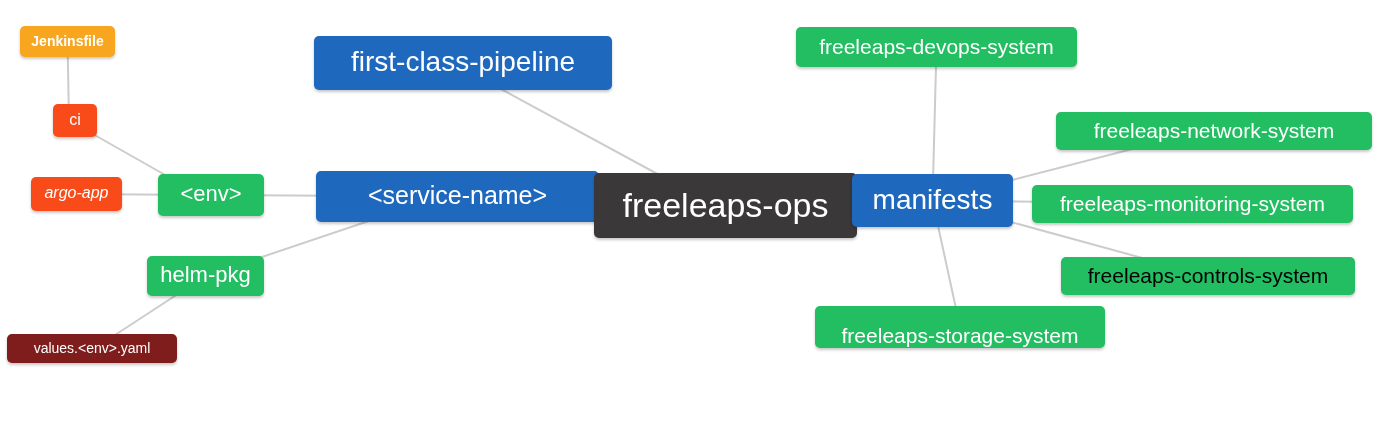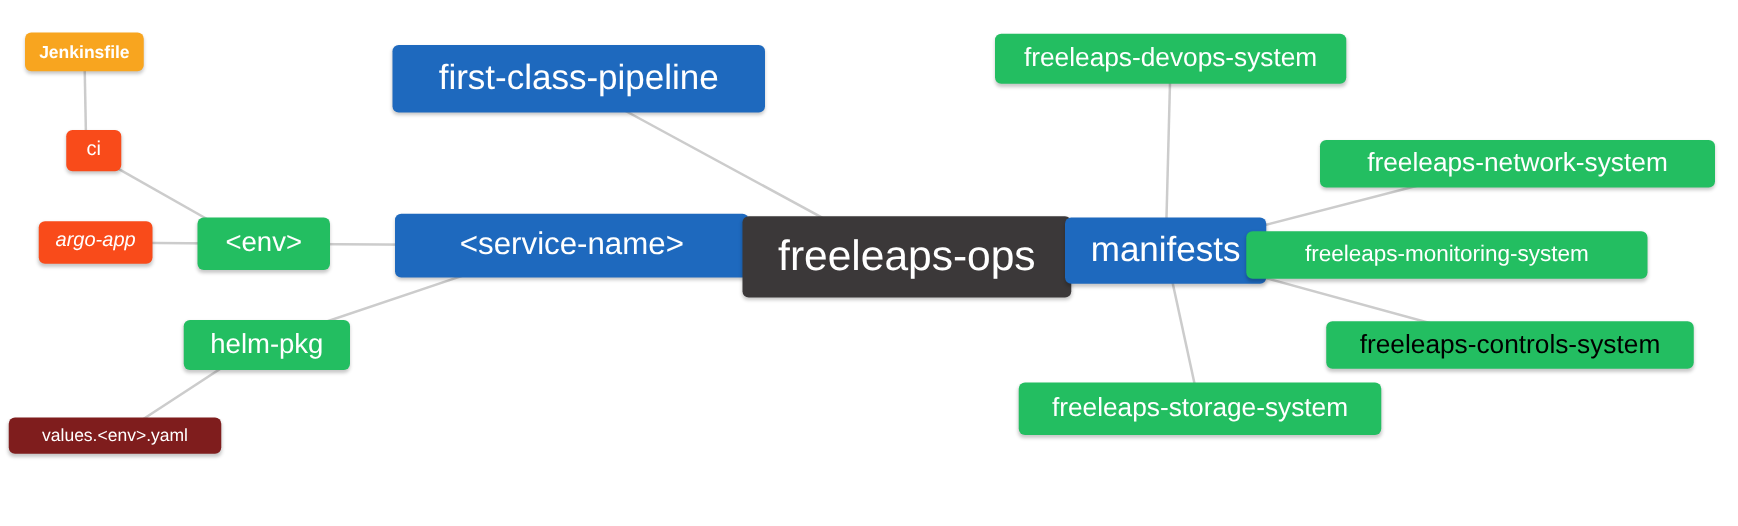--- a/index.html
+++ b/index.html
@@ -68,21 +68,21 @@
       </div>
       <div class="node" style="left: 53px; top: 104px; width: 44px; height: 33px; background: rgb(249, 75, 26); font-size: 16px; color: rgb(255, 255, 255);">
         <span>ci</span>
       </div>
       <div class="node" style="left: 31px; top: 177px; width: 91px; height: 34px; background: rgb(249, 75, 26); font-size: 16px; color: rgb(255, 255, 255); font-style: italic;">
         <span>argo-app</span>
       </div>
       <div class="node" style="left: 158px; top: 174px; width: 106px; height: 42px; background: rgb(35, 190, 97); font-size: 22px; color: rgb(255, 255, 255);">
         <span>&lt;env&gt;</span>
       </div>
-      <div class="node" style="left: 147px; top: 256px; width: 133px; height: 40px; background: rgb(35, 190, 97); font-size: 22px; color: rgb(255, 255, 255);">
+      <div class="node" style="left: 147px; top: 256px; width: 117px; height: 40px; background: rgb(35, 190, 97); font-size: 22px; color: rgb(255, 255, 255);">
         <span>helm-pkg</span>
       </div>
       <div class="node" style="left: 7px; top: 334px; width: 170px; height: 29px; background: #7f1d1d; font-size: 14px; color: rgb(255, 255, 255);">
         <span>values.&lt;env&gt;.yaml</span>
       </div>
       <div class="node" style="left: 314px; top: 36px; width: 298px; height: 54px; background: rgb(30, 105, 190); font-size: 28px; color: rgb(255, 255, 255);">
         <span>first-class-pipeline</span>
       </div>
       <div class="node" style="left: 316px; top: 171px; width: 283px; height: 51px; background: rgb(30, 105, 190); font-size: 25px; color: rgb(255, 255, 255);">
         <span>&lt;service-name&gt;</span>
@@ -92,23 +92,23 @@
       </div>
       <div class="node" style="left: 852px; top: 174px; width: 161px; height: 53px; background: rgb(30, 105, 190); font-size: 28px; color: rgb(255, 255, 255); text-align: right;">
         <span>manifests</span>
       </div>
       <div class="node" style="left: 796px; top: 27px; width: 281px; height: 40px; background: rgb(35, 190, 97); font-size: 21px; color: rgb(255, 255, 255);">
         <span>freeleaps-devops-system</span>
       </div>
       <div class="node" style="left: 1056px; top: 112px; width: 316px; height: 38px; background: rgb(35, 190, 97); font-size: 21px; color: rgb(255, 255, 255);">
         <span>freeleaps-network-system</span>
       </div>
-      <div class="node" style="left: 997px; top: 185px; width: 321px; height: 38px; background: rgb(35, 190, 97); font-size: 18px; color: rgb(255, 255, 255);">
+      <div class="node" style="left: 1032px; top: 185px; width: 321px; height: 38px; background: rgb(35, 190, 97); font-size: 21px; color: rgb(255, 255, 255);">
         <span>freeleaps-monitoring-system</span>
       </div>
       <div class="node" style="left: 1061px; top: 257px; width: 294px; height: 38px; background: rgb(35, 190, 97); font-size: 21px; color: #000000;">
         <span>freeleaps-controls-system</span>
       </div>
-      <div class="node" style="left: 815px; top: 306px; width: 290px; height: 42px; background: rgb(35, 190, 97); font-size: 21px; color: rgb(255, 255, 255);">
+      <div class="node" style="left: 815px; top: 306px; width: 290px; height: 42px; background: rgb(35, 190, 97); font-size: 21px; color: rgb(255, 255, 255); align-items: flex-end;">
         <span>freeleaps-storage-system</span>
       </div>
     </div>
 </div>
 
 </body></html>

